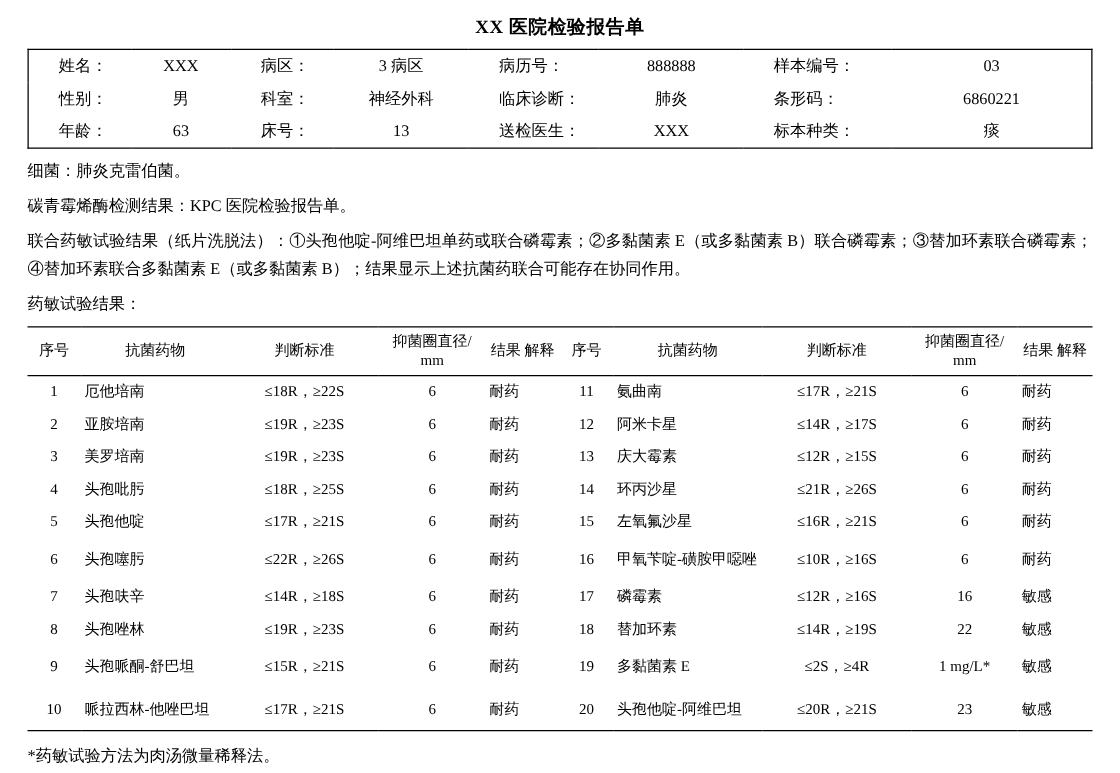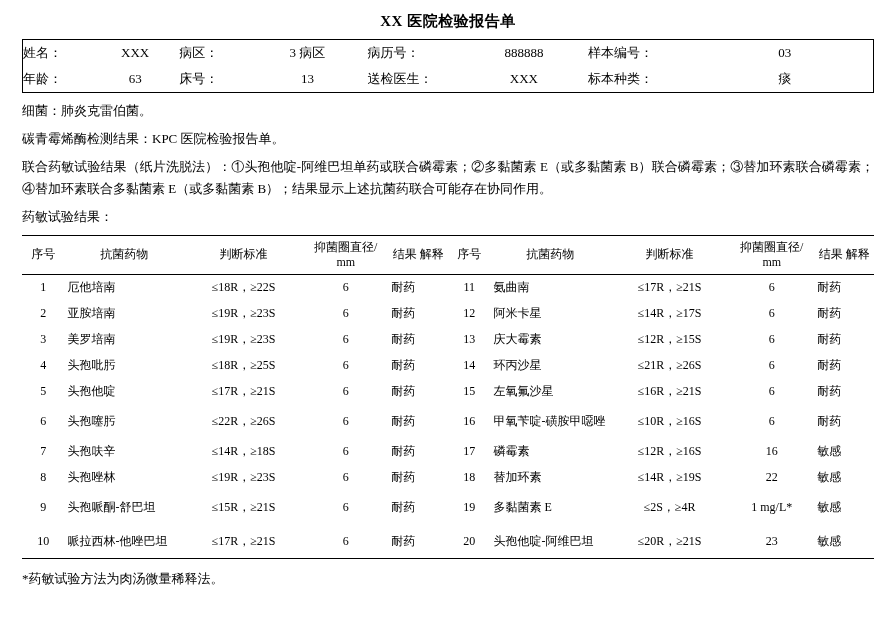--- a/index.html
+++ b/index.html
@@ -39,21 +39,21 @@
   }
   table.info td {
     border: 1px solid #000;
     padding: 3px 4px;
     height: 20px;
     vertical-align: middle;
     white-space: nowrap;
   }
   table.info td.lbl {
     text-align: left;
-    padding-left: 0;
+    padding-left: 24px;
   }
   table.info td.val {
     text-align: center;
   }
   
   table.info td { border-left: none; border-right: none; }
   table.info tr td:first-child { border-left: 1px solid #000; }
   table.info tr td:last-child { border-right: 1px solid #000; }
   table.info tr:not(:last-child) td { border-bottom: none; }
   table.info tr:not(:first-child) td { border-top: none; }
@@ -116,20 +116,30 @@
     <tbody>
       <tr>
         <td class="lbl" style="width:8%">姓名：</td>
         <td class="val" style="width:10%">XXX</td>
         <td class="lbl" style="width:8%">病区：</td>
         <td class="val" style="width:14%">3 病区</td>
         <td class="lbl" style="width:11%">病历号：</td>
         <td class="val" style="width:15%">888888</td>
         <td class="lbl" style="width:13%">样本编号：</td>
         <td class="val" style="width:21%">03</td>
+      </tr>
+      <tr>
+        <td class="lbl">性别：</td>
+        <td class="val">男</td>
+        <td class="lbl">科室：</td>
+        <td class="val">神经外科</td>
+        <td class="lbl">临床诊断：</td>
+        <td class="val">肺炎</td>
+        <td class="lbl">条形码：</td>
+        <td class="val">6860221</td>
       </tr>
       <tr>
         <td class="lbl">年龄：</td>
         <td class="val">63</td>
         <td class="lbl">床号：</td>
         <td class="val">13</td>
         <td class="lbl">送检医生：</td>
         <td class="val">XXX</td>
         <td class="lbl">标本种类：</td>
         <td class="val">痰</td>

